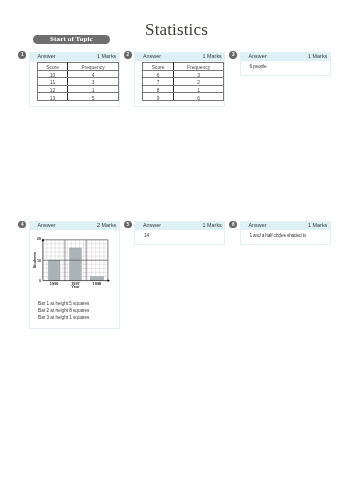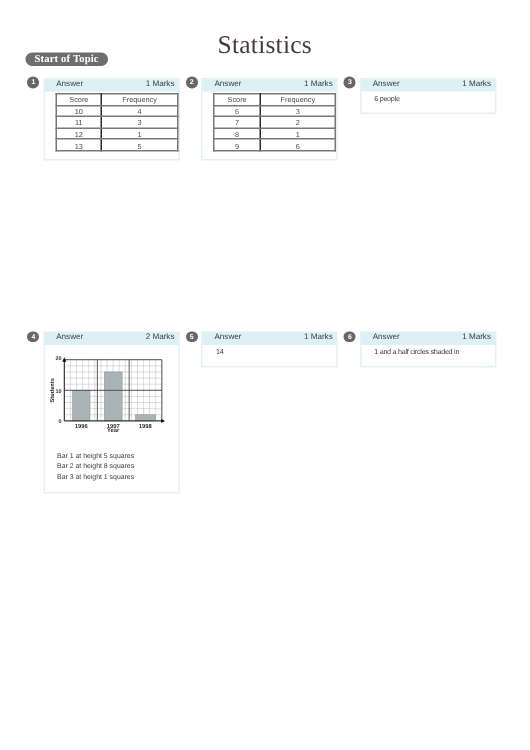--- a/index.html
+++ b/index.html
@@ -2,22 +2,22 @@
 <html><head>
 <meta charset="utf-8">
 <style>
   html,body{margin:0;padding:0;}
   body{width:353px;height:500px;background:#ffffff;font-family:"Liberation Sans",sans-serif;overflow:hidden;}
   .page{position:relative;width:353px;height:500px;}
 
   .title{position:absolute;left:0;top:22.8px;width:353px;text-align:center;line-height:13px;
          font-family:"Liberation Serif",serif;font-size:17px;color:#453c3a;letter-spacing:0.15px;}
 
-  .topic-badge{position:absolute;left:17px;top:35.2px;height:8.5px;line-height:8.8px;
-         background:#6e6e6e;color:#ffffff;border-radius:4.6px;padding:0 6px;
+  .topic-badge{position:absolute;left:33px;top:35.2px;height:8.5px;line-height:8.8px;
+         background:#6e6e6e;color:#ffffff;border-radius:4.6px;padding:0 17px;
          font-family:"Liberation Serif",serif;font-weight:bold;font-size:7.1px;
          white-space:nowrap;letter-spacing:0.1px;}
 
   .card{position:absolute;border:0.8px solid #e3f1f6;background:#fff;box-sizing:border-box;}
   .card-head{background:#dcf0f5;height:8.7px;display:flex;align-items:center;
          justify-content:space-between;padding:0 2.3px 0 7.6px;box-sizing:border-box;}
   .card-head span{font-size:5.4px;color:#3b3b3b;line-height:9.4px;}
   .badge{position:absolute;width:7.8px;height:7.8px;border-radius:50%;background:#676767;
          color:#fff;font-size:4.6px;line-height:7.9px;text-align:center;font-weight:bold;
          font-family:"Liberation Sans",sans-serif;}

